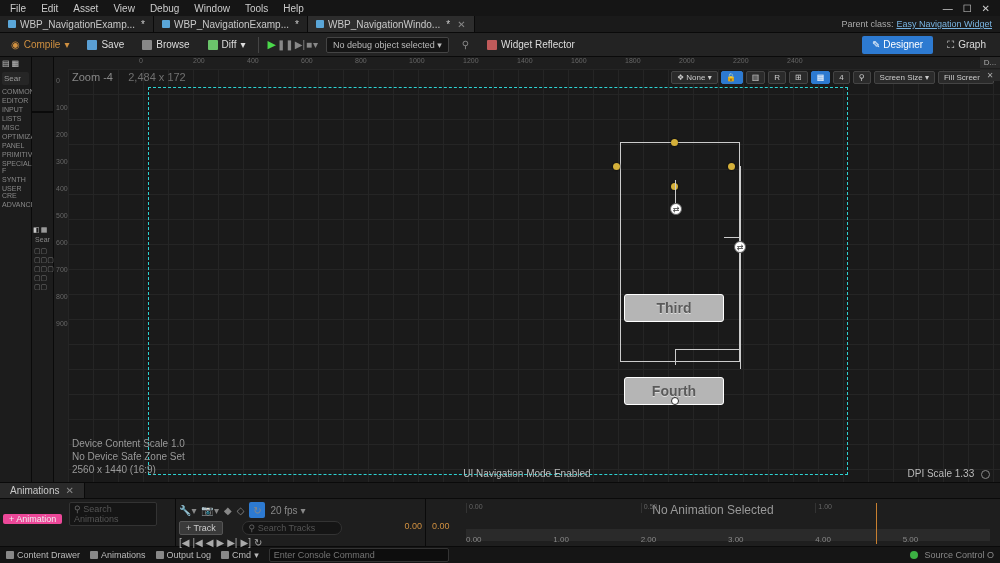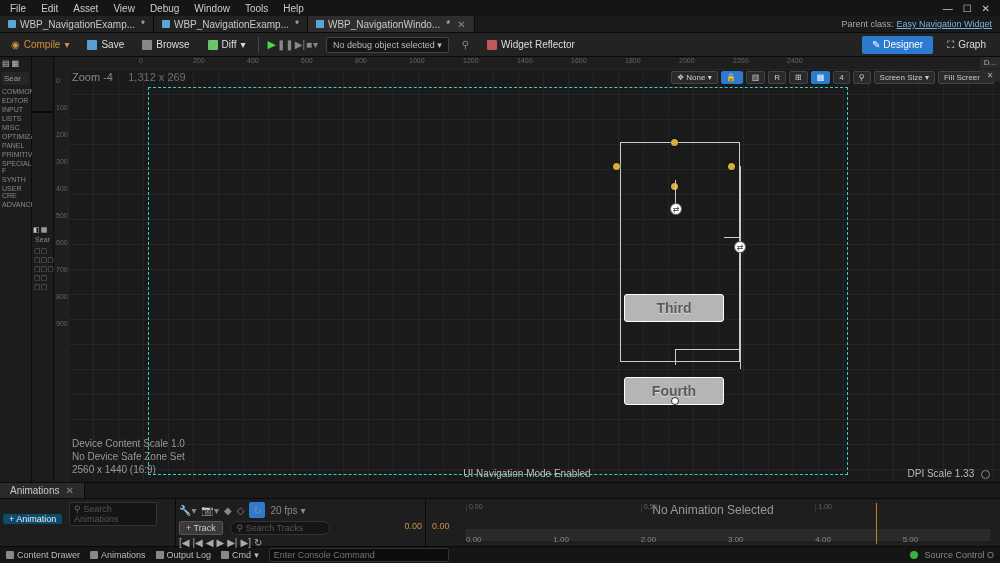--- a/index.html
+++ b/index.html
@@ -80,29 +80,29 @@
 .vp-footer-center { position:absolute; bottom:3px; left:50%; transform:translateX(-50%); font-size:10px; color:#bbb; z-index:6; }
 .vp-footer-right { position:absolute; bottom:3px; right:10px; font-size:10px; color:#bbb; z-index:6; }
 .dpi-gear { display:inline-block; width:9px; height:9px; border:1px solid #888; border-radius:50%; margin-left:4px; vertical-align:middle; }
 
 
 .anim-tabs { height:16px; background:#1a1a1a; display:flex; align-items:stretch; border-top:1px solid #0a0a0a; }
 .anim-tab { padding:0 10px; font-size:10px; display:flex; align-items:center; background:#2a2a2a; border-right:1px solid #0a0a0a; }
 .anim-tab .close { margin-left:6px; color:#888; }
 .anim-panel { height:48px; background:#1e1e1e; display:flex; border-top:1px solid #0a0a0a; }
 .anim-left { width:176px; border-right:1px solid #0a0a0a; padding:3px; }
-.add-anim { background:#0c4a6e; color:#eee; padding:0 6px; font-size:9px; border-radius:2px; display:inline-block; cursor:pointer; }
+.add-anim { background:#ec4899; color:#eee; padding:0 6px; font-size:9px; border-radius:2px; display:inline-block; cursor:pointer; }
 .anim-search { background:#151515; border:1px solid #333; border-radius:2px; padding:1px 4px; font-size:9px; color:#666; display:inline-block; margin-left:4px; width:88px; }
 .anim-mid { width:250px; border-right:1px solid #0a0a0a; padding:3px; }
 .seq-toolbar { display:flex; gap:5px; align-items:center; margin-bottom:3px; }
 .seq-toolbar span { font-size:10px; color:#888; }
 .loop-btn { width:16px; height:16px; background:#2d7ad1; border-radius:2px; display:flex; align-items:center; justify-content:center; color:#fff; font-size:10px; }
 .fps { font-size:9px; color:#999; }
 .add-track { background:#3a3a3a; border:1px solid #555; border-radius:2px; padding:1px 6px; font-size:9px; color:#ccc; display:inline-block; }
-.track-search { background:#151515; border:1px solid #333; border-radius:10px; padding:1px 6px; font-size:9px; color:#666; display:inline-block; margin-left:4px; width:100px; }
+.track-search { background:#151515; border:1px solid #333; border-radius:10px; padding:1px 6px; font-size:9px; color:#666; display:inline-block; margin-left:16px; width:100px; }
 .transport { display:flex; gap:3px; margin-top:2px; }
 .transport span { font-size:10px; color:#aaa; cursor:pointer; }
 .timeline { flex:1; position:relative; padding:2px 6px; }
 .no-anim { position:absolute; top:4px; left:50%; transform:translateX(-50%); font-size:12px; color:#999; }
 .time-start { position:absolute; top:22px; left:6px; font-size:9px; color:#d09040; }
 .tl-ruler { position:absolute; top:4px; left:40px; right:10px; height:10px; display:flex; font-size:7px; color:#666; }
 .tl-ruler span { flex:1; border-left:1px solid #333; padding-left:2px; }
 .tl-track { position:absolute; top:30px; left:40px; right:10px; height:12px; background:#2a2a2a; }
 .tl-bottom { position:absolute; bottom:2px; left:40px; right:10px; display:flex; font-size:8px; color:#888; }
 .tl-bottom span { flex:1; }
@@ -280,21 +280,21 @@
       <span style="top:143px">500</span>
       <span style="top:170px">600</span>
       <span style="top:197px">700</span>
       <span style="top:224px">800</span>
       <span style="top:251px">900</span>
     </div>
 
     <div class="zoom-info">
       <span>Zoom -4</span>
       &nbsp;&nbsp;&nbsp;
-      <span style="color:#707070;">1,312 x 269</span>
+      <span style="color:#707070;">2,484 x 172</span>
     </div>
 
     <div class="vp-toolbar">
       <span class="vp-chip">
         <span>❖</span>
         <span>None</span> ▾
       </span>
       <span class="vp-chip blue"><span>🔒</span></span>
       <span class="vp-chip"><span>▥</span></span>
       <span class="vp-chip">R</span>

